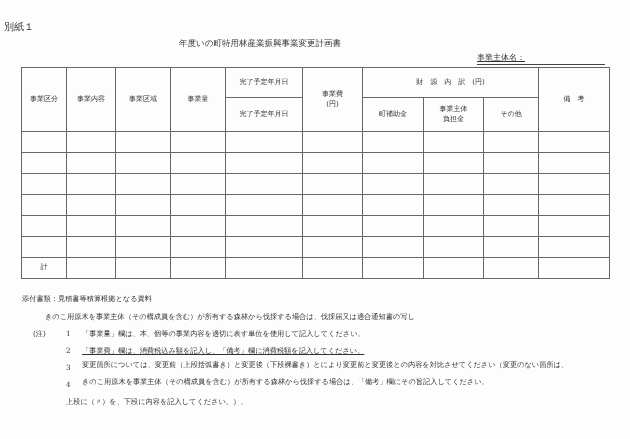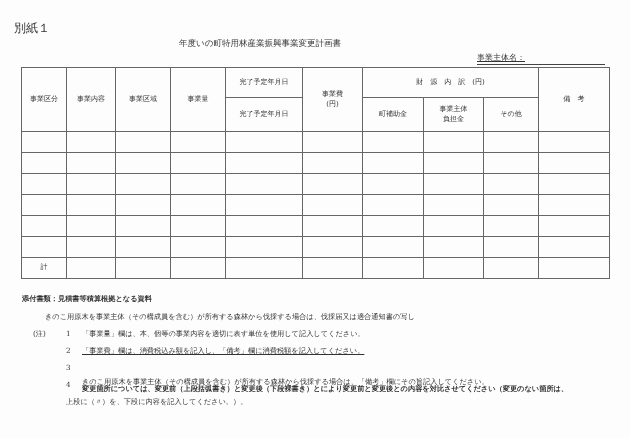--- a/index.html
+++ b/index.html
@@ -1,21 +1,21 @@
 <!DOCTYPE html>
 <html><head>
   <meta charset="utf-8">
   <style>
     html, body { margin: 0; padding: 0; }
     body {
       width: 630px; height: 439px; background: #fdfdfd; position: relative; overflow: hidden;
       font-family: "DejaVu Serif", "Liberation Serif", serif; color: #333;
     }
     .abs { position: absolute; white-space: nowrap; }
-    #annex { left: 14px; top: 20px; font-size: 12px; }
+    #annex { left: 4px; top: 20px; font-size: 10px; }
     #title { left: 0; width: 520px; top: 38px; text-align: center; font-size: 8.5px; }
     #entity { left: 477px; top: 52px; width: 128px; border-bottom: 1px solid #444; font-size: 8px; height: 12px; }
     #entity span { text-decoration: underline; margin-top: 12px; }
 
     table.plan {
       position: absolute; left: 21px; top: 67px; width: 588px;
       border-collapse: collapse; table-layout: fixed;
       border: 1.5px solid #888;
     }
     table.plan td, table.plan th {
@@ -23,21 +23,21 @@
       text-align: center; vertical-align: middle; padding: 0; line-height: 1.3;
       color: #333;
     }
     table.plan th { background: transparent; }
     .hr1 { height: 30px; }
     .hr2 { height: 34px; }
     .dr { height: 21px; }
     .twoline { line-height: 2.4; }
 
     .note { font-size: 7.2px; }
-    #attach { left: 22px; top: 294px; font-weight: bold; }
+    #attach { left: 22px; top: 294px; }
     #attach-2 { left: 45px; top: 312px; }
     #notes-label { left: 33px; top: 329px; }
     .num { font-size: 7.2px; }
   </style>
 </head>
 <body>
 
 <div class="abs" id="annex">別紙１</div>
 <div class="abs" id="title">年度いの町特用林産業振興事業変更計画書</div>
 <div class="abs" id="entity">
@@ -176,14 +176,14 @@
 <div class="abs num" style="left:66px; top:329px;">1</div>
 <div class="abs note" style="left:82px; top:329px;">「事業量」欄は、本、個等の事業内容を適切に表す単位を使用して記入してください。</div>
 
 <div class="abs num" style="left:66px; top:346px;">2</div>
 <div class="abs note" style="left:82px; top:346px;text-decoration:underline;">「事業費」欄は、消費税込み額を記入し、「備考」欄に消費税額を記入してください。</div>
 
 <div class="abs num" style="left:66px; top:363px;">3</div>
 <div class="abs note" style="left:82px; top:377px;">きのこ用原木を事業主体（その構成員を含む）が所有する森林から伐採する場合は、「備考」欄にその旨記入してください。</div>
 
 <div class="abs num" style="left:66px; top:380px;">4</div>
-<div class="abs note" style="left:82px; top:384px;font-weight:bold;">変更箇所については、変更前（上段括弧書き）と変更後（下段裸書き）とにより変更前と変更後との内容を対比させてください（変更のない箇所は、</div>
+<div class="abs note" style="left:82px; top:360px;">変更箇所については、変更前（上段括弧書き）と変更後（下段裸書き）とにより変更前と変更後との内容を対比させてください（変更のない箇所は、</div>
 <div class="abs note" style="left:66px; top:397px;">上段に（〃）を、下段に内容を記入してください。）。</div>
 
 </body></html>

